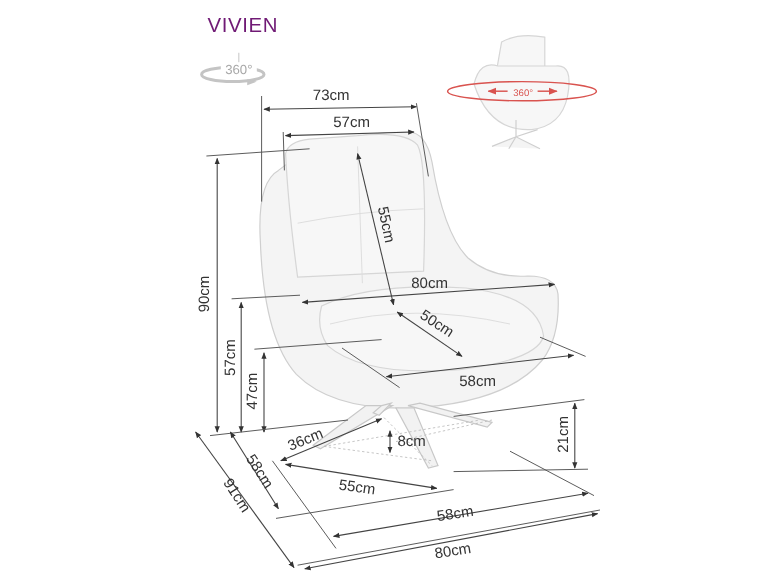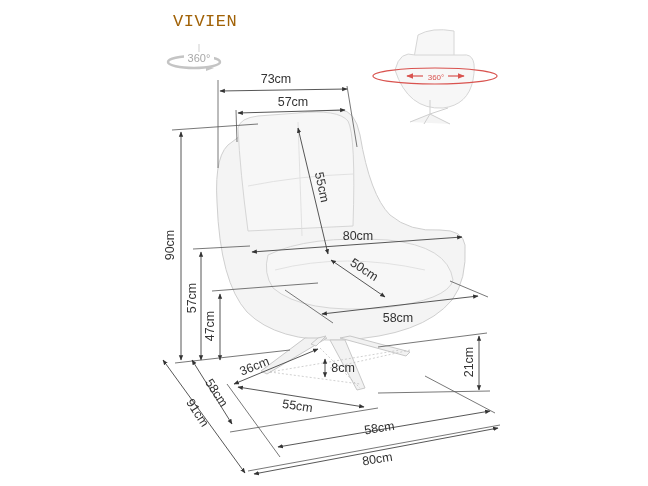--- a/index.html
+++ b/index.html
@@ -1,17 +1,17 @@
 <!DOCTYPE html>
 <html><head>
 <meta charset="utf-8">
 <style>
   html, body { margin: 0; padding: 0; background: #ffffff; }
   body { width: 648px; height: 486px; position: relative; overflow: hidden; font-family: "Liberation Sans", sans-serif; }
-  .title { position: absolute; left: 173px; top: 12px; font-size: 17px; color: #a16207; letter-spacing: 0.5px; font-family: Liberation Mono, monospace; }
+  .title { position: absolute; left: 173px; top: 12px; font-size: 17px; color: #701a75; letter-spacing: 0.5px; }
   svg.diagram { position: absolute; left: 0; top: 0; }
   .lbl { font-family: "Liberation Sans", sans-serif; font-size: 12.5px; fill: #333333; }
   .dim { stroke: #444444; stroke-width: 0.9; fill: none; }
   .ext { stroke: #555555; stroke-width: 0.8; fill: none; }
   .chair { stroke: #cfcfcf; stroke-width: 1; fill: #f4f4f4; }
   .chair2 { stroke: #d6d6d6; stroke-width: 1; fill: #f7f7f7; }
   .seam { stroke: #dcdcdc; stroke-width: 0.8; fill: none; }
   .base { stroke: #c8c8c8; stroke-width: 1; fill: #f2f2f2; }
   .dash { stroke: #bbbbbb; stroke-width: 0.7; stroke-dasharray: 2 2; fill: none; }
   .red { stroke: #d9534f; stroke-width: 1.2; fill: none; }

